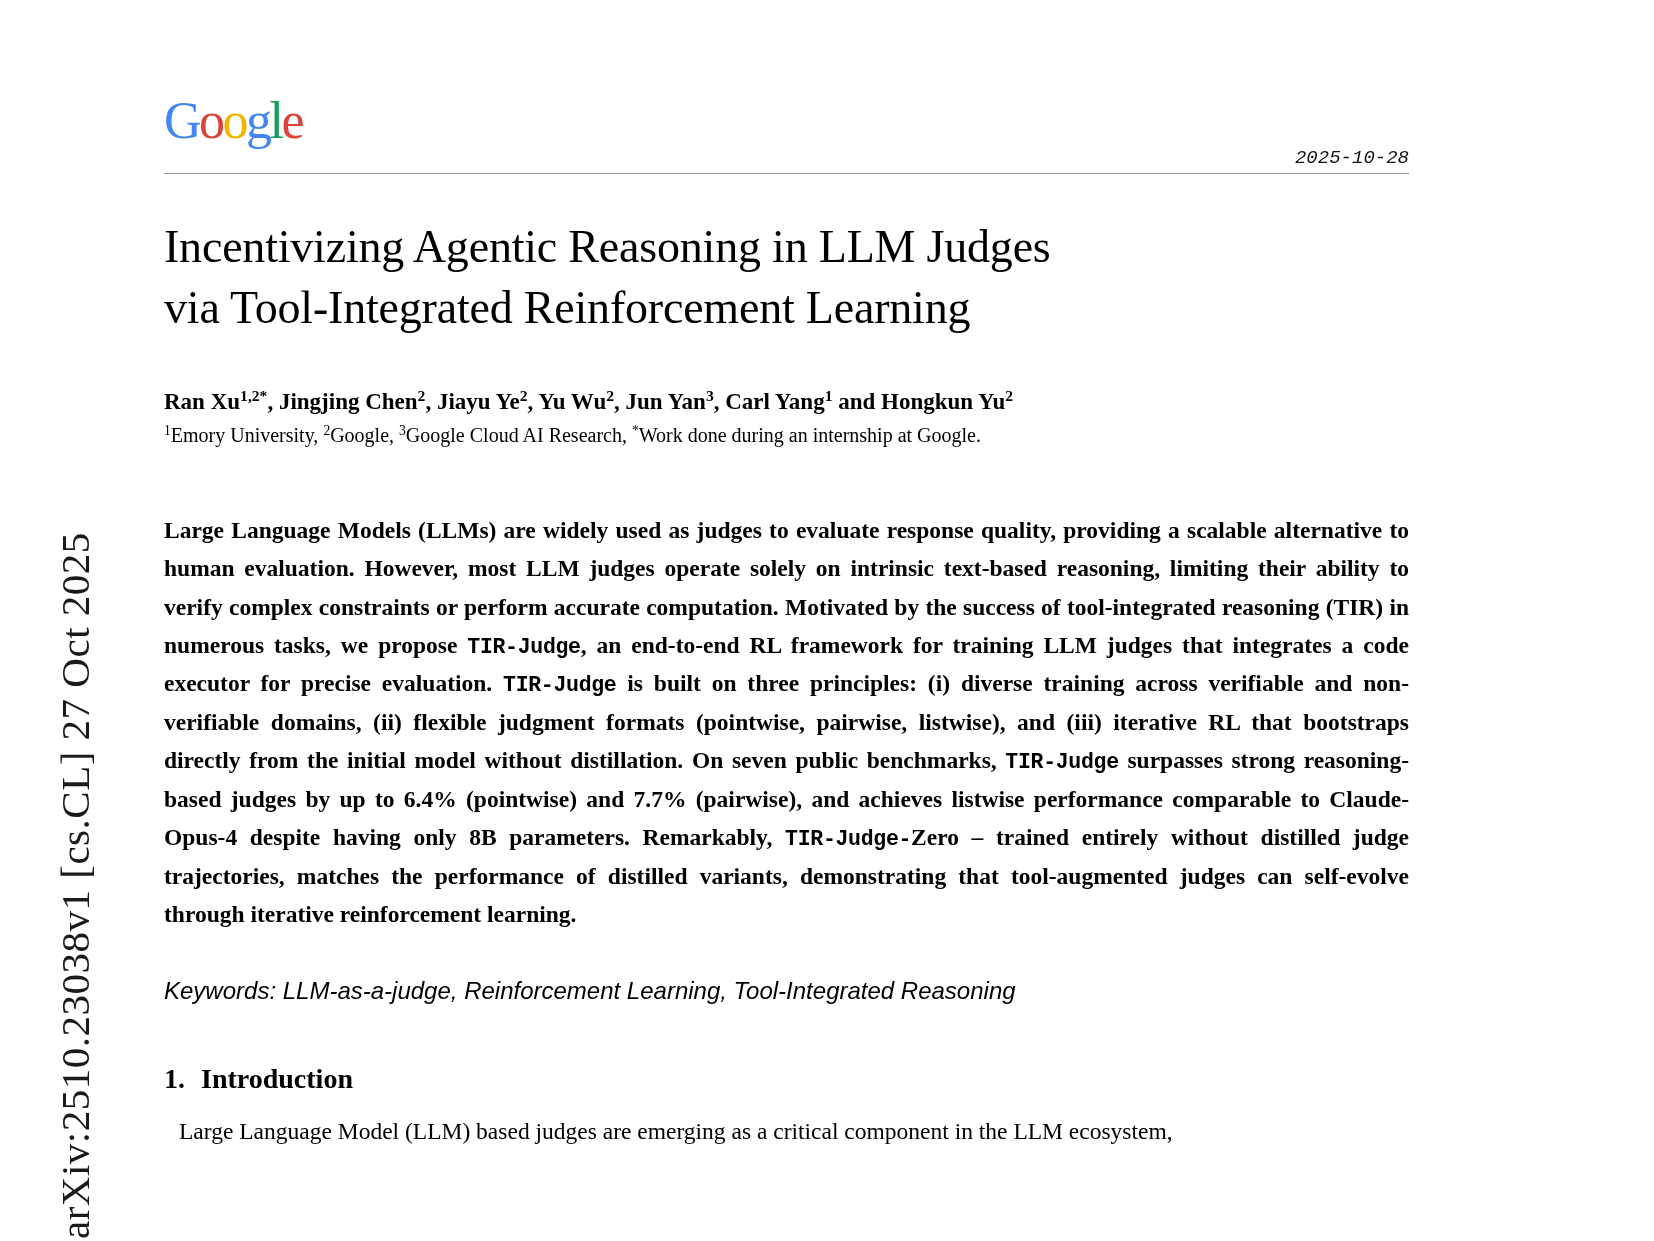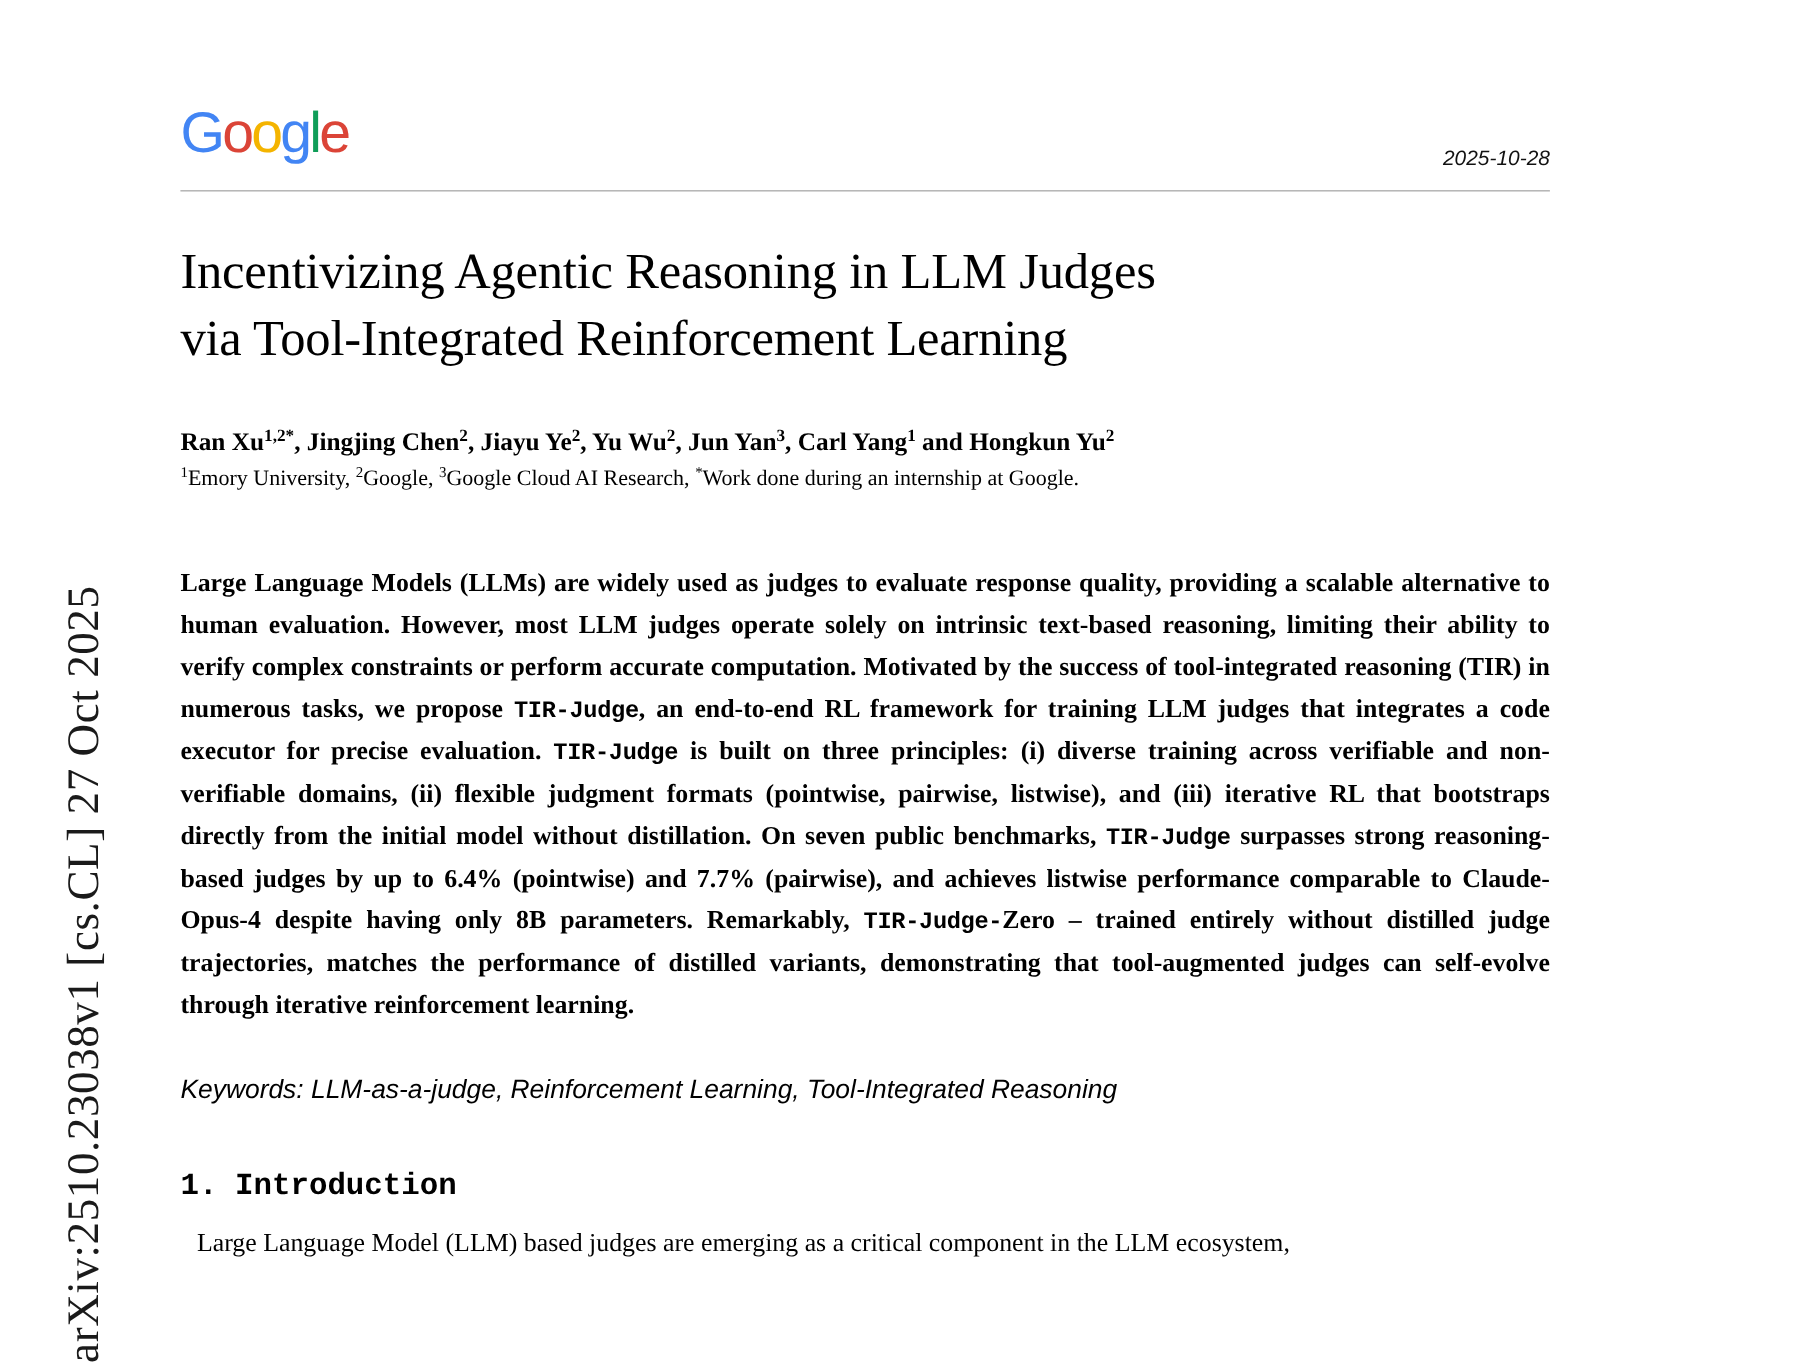--- a/index.html
+++ b/index.html
@@ -55,38 +55,38 @@
   .header {
     position: relative;
     height: 78px;
     margin-top: 95px;
     border-bottom: 1.5px solid #999;
   }
   .google-logo {
     position: absolute;
     left: 0;
     top: 0;
-    font-family: Liberation Sans, sans-serif;
+    font-family: Liberation Serif, serif;
     font-size: 52px;
     letter-spacing: -2.5px;
     line-height: 1;
   }
   .google-logo span { font-weight: 400; }
   .g1 { color: #4285F4; }
   .g2 { color: #DB4437; }
   .g3 { color: #F4B400; }
   .g4 { color: #4285F4; }
   .g5 { color: #0F9D58; }
   .g6 { color: #DB4437; }
 
   .header-date {
     position: absolute;
     right: 0;
-    bottom: 17px;
-    font-family: Liberation Sans, sans-serif;
+    bottom: 4px;
+    font-family: Liberation Mono, monospace;
     font-style: italic;
     font-size: 19px;
     color: #111;
   }
 
   
   .title {
     margin-top: 42px;
     font-family: "Liberation Serif", serif;
     font-weight: normal;
@@ -145,21 +145,21 @@
     margin-top: 44px;
     font-family: Liberation Sans, sans-serif;
     font-style: italic;
     font-size: 24px;
     color: #000;
   }
 
   
   .section-heading {
     margin-top: 58px;
-    font-family: Liberation Mono, monospace;
+    font-family: Liberation Serif, serif;
     font-weight: bold;
     font-size: 28px;
     color: #000;
   }
   .section-heading .num { margin-right: 16px; }
 
   .body-text {
     margin-top: 18px;
     font-family: "Liberation Serif", serif;
     font-size: 23.5px;

